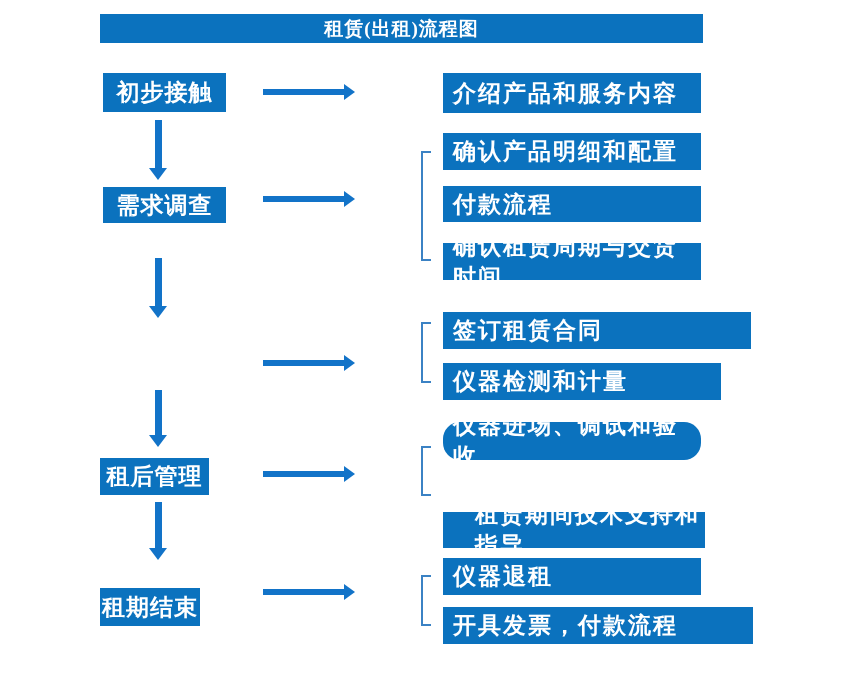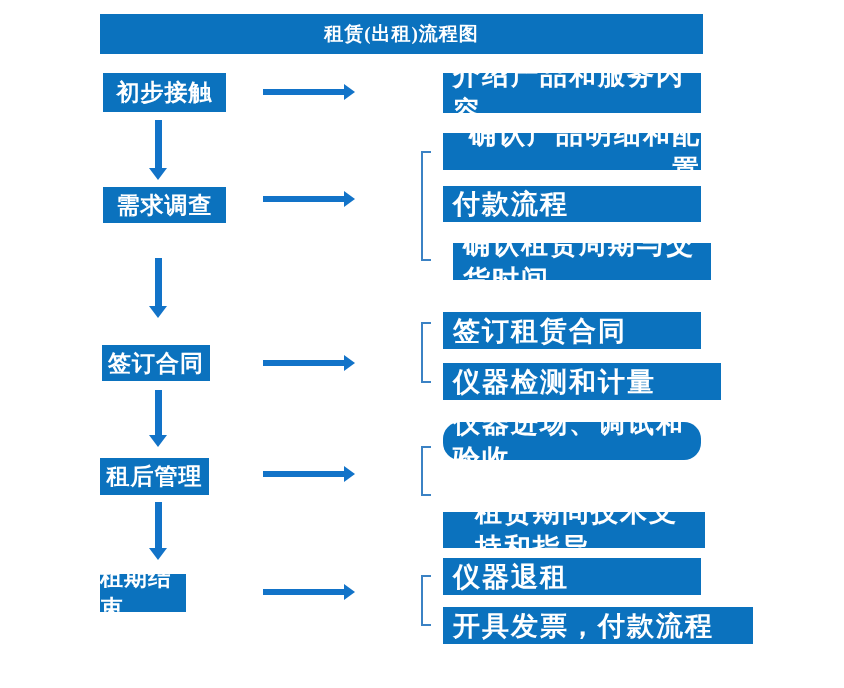--- a/index.html
+++ b/index.html
@@ -13,48 +13,47 @@
   #canvas{
     position:relative;width:844px;height:688px;background:var(--page-bg);
     font-family:"Liberation Serif","DejaVu Serif",serif;overflow:hidden;
   }
   .bar{
     position:absolute;background:var(--box-blue);color:var(--text-white);
     font-weight:bold;display:flex;align-items:center;box-sizing:border-box;
   }
   .title-bar{justify-content:center;font-size:19px;letter-spacing:1px;}
   .step-box{justify-content:center;font-size:23px;letter-spacing:1px;font-family:Liberation Serif, serif;}
-  .out-box{justify-content:flex-start;padding-left:10px;font-size:27px;letter-spacing:2px;}
+  .out-box{justify-content:flex-start;padding-left:10px;font-size:23px;letter-spacing:2px;}
   .harrow{position:absolute;width:92px;height:16px;}
   .harrow .shaft{position:absolute;left:0;top:5px;width:81px;height:6px;background:var(--arrow-blue);}
   .harrow .head{position:absolute;left:81px;top:0;width:0;height:0;
     border-top:8px solid transparent;border-bottom:8px solid transparent;
     border-left:11px solid var(--arrow-blue);}
   .varrow{position:absolute;width:18px;}
   .varrow .shaft{position:absolute;left:6px;top:0;width:7px;background:var(--arrow-blue);}
   .varrow .head{position:absolute;left:0;width:0;height:0;
     border-left:9px solid transparent;border-right:9px solid transparent;
     border-top:12px solid var(--arrow-blue);}
   .bracket{position:absolute;left:421px;width:10px;box-sizing:border-box;
     border-left:2px solid var(--bracket-blue);
     border-top:2px solid var(--bracket-blue);
     border-bottom:2px solid var(--bracket-blue);}
 </style>
 </head>
 <body>
 
 <div id="canvas">
 
-  <div class="bar title-bar" style="left:100px;top:14px;width:603px;height:40px;">租赁(出租)流程图</div>
+  <div class="bar title-bar" style="left:100px;top:14px;width:603px;height:29px;">租赁(出租)流程图</div>
 
   <div class="bar step-box" style="left:103px;top:73px;width:123px;height:39px;">初步接触</div>
   <div class="bar step-box" style="left:103px;top:187px;width:123px;height:36px;">需求调查</div>
-  <div class="bar step-box" style="left:102px;top:345px;width:108px;height:36px;">签订合同</div>
   <div class="bar step-box" style="left:100px;top:458px;width:109px;height:37px;">租后管理</div>
-  <div class="bar step-box" style="left:100px;top:574px;width:86px;height:38px;">租期结束</div>
+  <div class="bar step-box" style="left:100px;top:588px;width:100px;height:38px;">租期结束</div>
 
   <div class="varrow" style="left:149px;top:120px;height:60px;">
     <div class="shaft" style="height:48px;"></div>
       <div class="head" style="top:48px;"></div>
   </div>
   <div class="varrow" style="left:149px;top:258px;height:60px;">
     <div class="shaft" style="height:48px;"></div>
       <div class="head" style="top:48px;"></div>
   </div>
   <div class="varrow" style="left:149px;top:390px;height:57px;">
@@ -88,21 +87,21 @@
   </div>
 
   <div class="bracket" style="top:151px;height:110px;"></div>
   <div class="bracket" style="top:322px;height:61px;"></div>
   <div class="bracket" style="top:446px;height:50px;"></div>
   <div class="bracket" style="top:575px;height:51px;"></div>
 
   <div class="bar out-box" style="left:443px;top:73px;width:258px;height:40px;">介绍产品和服务内容</div>
   <div class="bar out-box" style="left:443px;top:133px;width:258px;height:37px;text-align:right;">确认产品明细和配置</div>
   <div class="bar out-box" style="left:443px;top:186px;width:258px;height:36px;">付款流程</div>
-  <div class="bar out-box" style="left:453px;top:243px;width:258px;height:37px;">确认租赁周期与交货时间</div>
-  <div class="bar out-box" style="left:443px;top:312px;width:258px;height:37px;">签订租赁合同</div>
+  <div class="bar out-box" style="left:443px;top:243px;width:258px;height:37px;">确认租赁周期与交货时间</div>
+  <div class="bar out-box" style="left:443px;top:312px;width:308px;height:37px;">签订租赁合同</div>
   <div class="bar out-box" style="left:443px;top:363px;width:278px;height:37px;">仪器检测和计量</div>
   <div class="bar out-box" style="left:443px;top:422px;width:258px;height:38px;border-radius:17px;">仪器进场、调试和验收</div>
   <div class="bar out-box" style="left:443px;top:512px;width:262px;height:36px;padding-left:32px;">租赁期间技术支持和指导</div>
   <div class="bar out-box" style="left:443px;top:558px;width:258px;height:37px;">仪器退租</div>
   <div class="bar out-box" style="left:443px;top:607px;width:310px;height:37px;">开具发票，付款流程</div>
 
 </div>
 
 </body></html>

